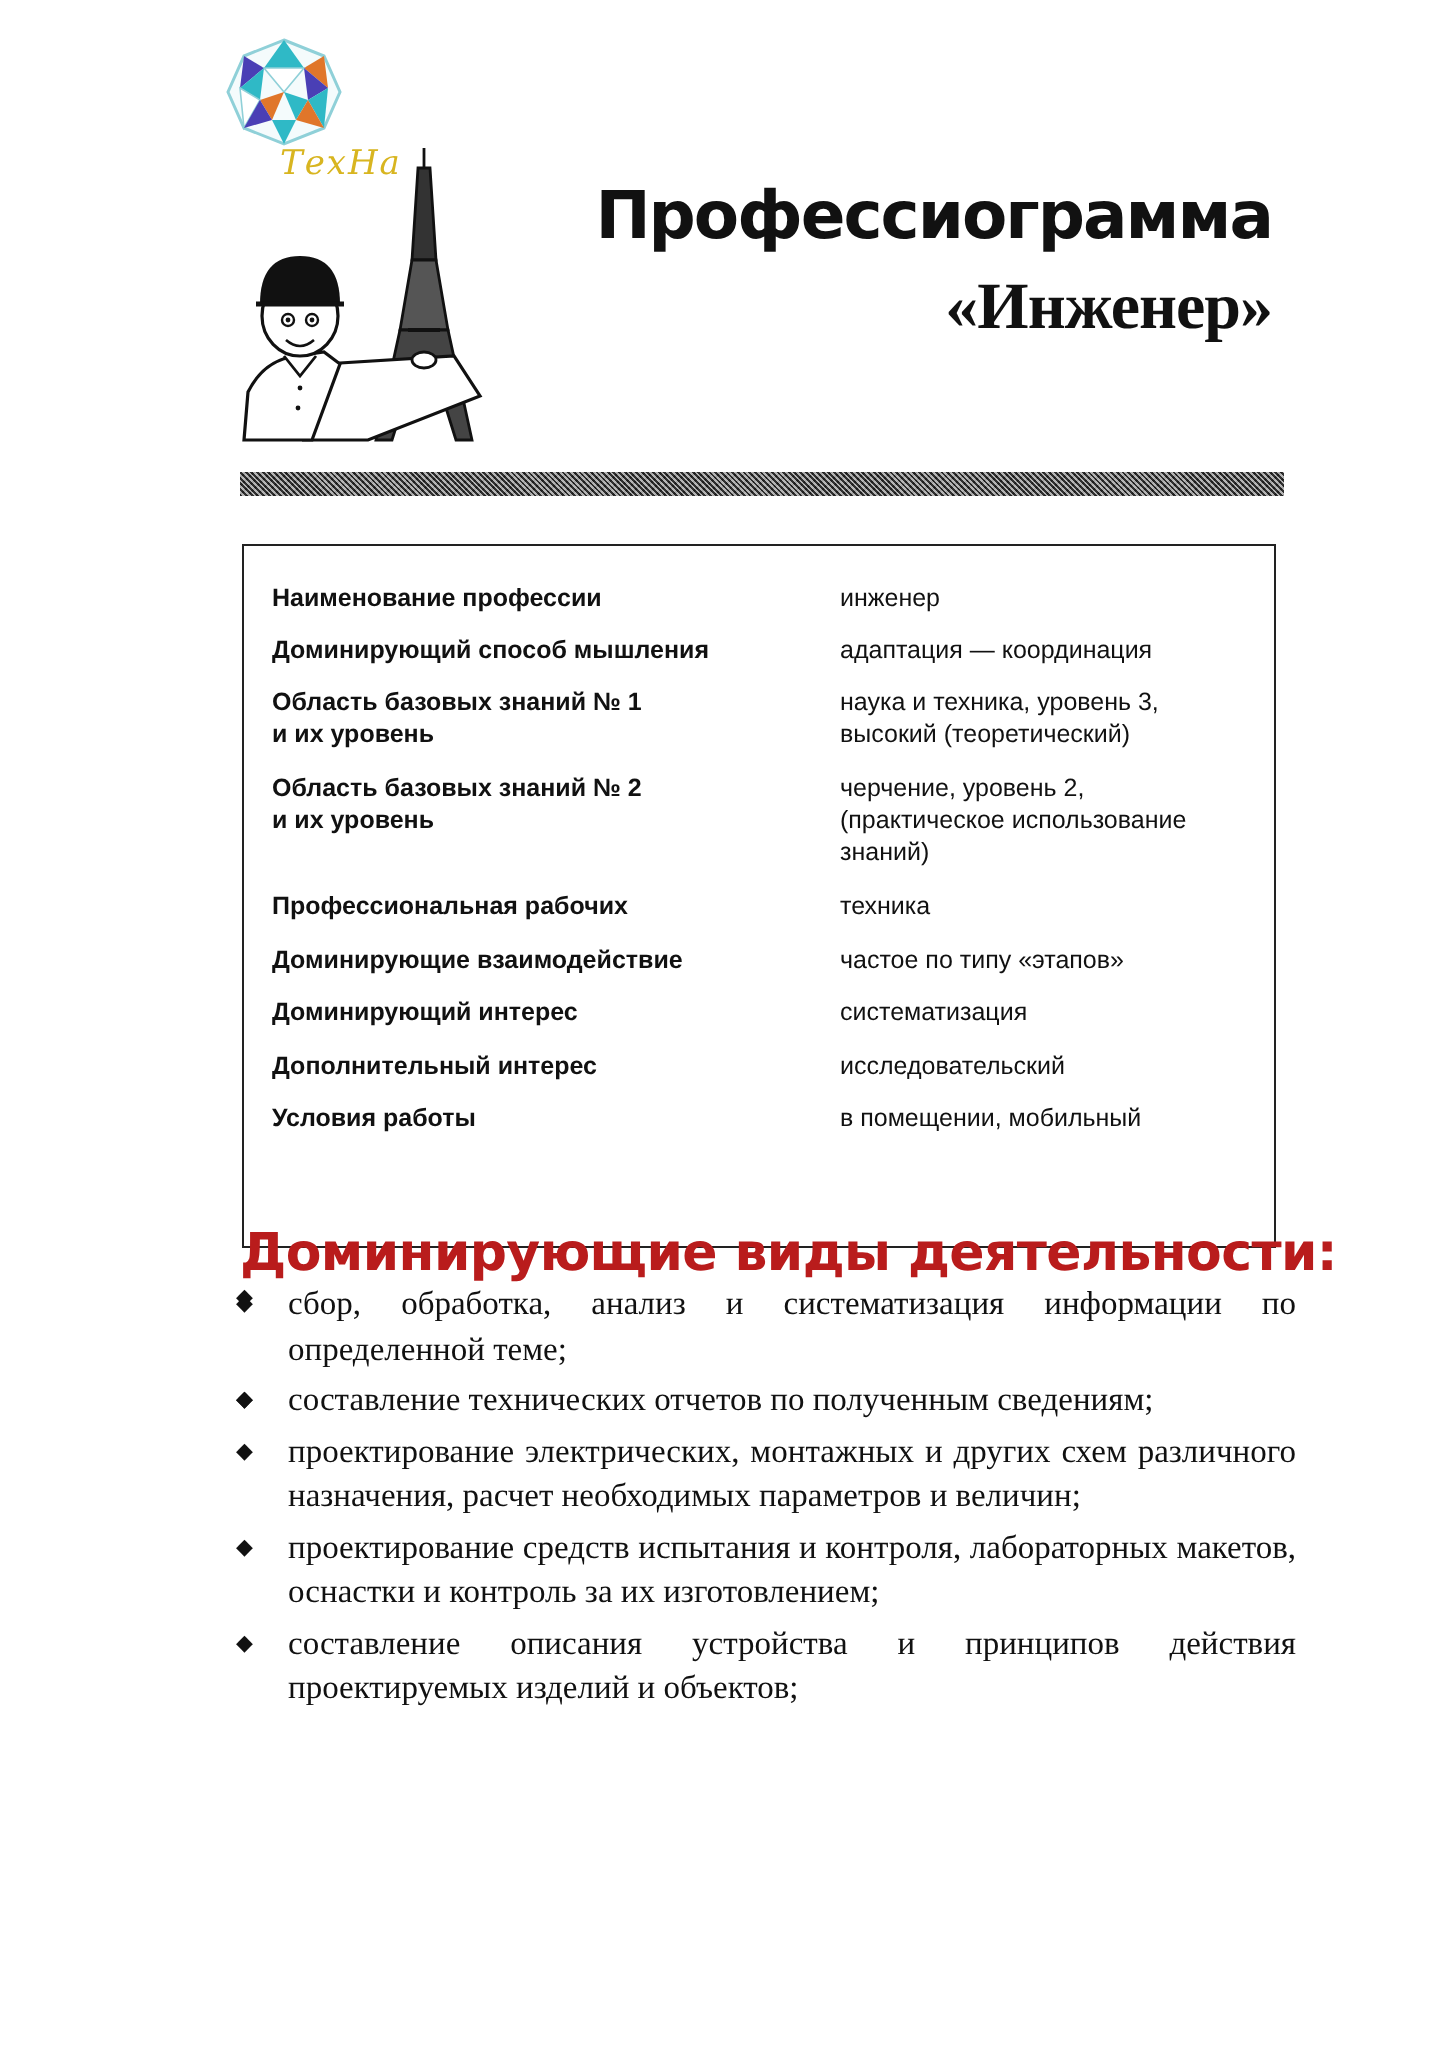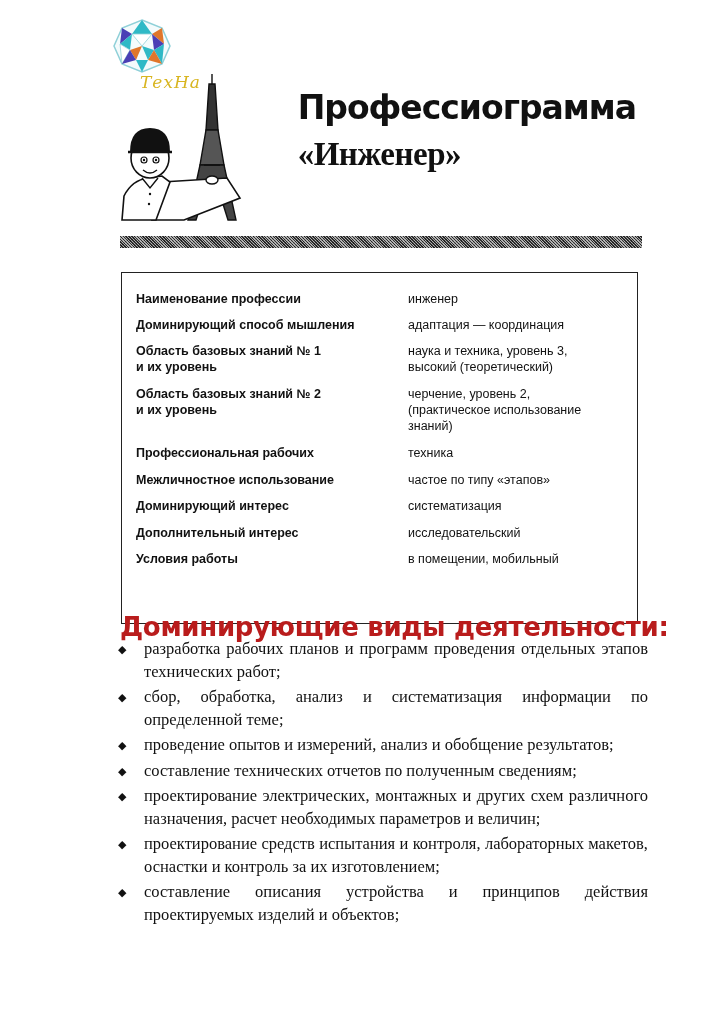--- a/index.html
+++ b/index.html
@@ -7,36 +7,36 @@
   .abs { position: absolute; }
 
   
   .logo { left: 104px; top: 18px; width: 76px; height: 80px; }
   .logo-text { position: absolute; left: 4px; top: 54px; font-family: "DejaVu Serif", serif; font-style: italic; font-size: 17px; color: #d8b520; letter-spacing: 1px; margin-left: 32px; }
 
   
   .illus { left: 112px; top: 70px; width: 140px; height: 160px; }
 
   
-  .title { right: 88px; top: 86px; font-family: "DejaVu Sans", sans-serif; font-weight: bold; color: #111; }
+  .title { right: 88px; top: 86px; text-align: right; font-family: "DejaVu Sans", sans-serif; font-weight: bold; color: #111; }
   .title-line1 { font-size: 33px; letter-spacing: -1px; line-height: 44px; }
   .title-line2 { font-size: 33px; letter-spacing: -0.5px; line-height: 48px; font-family: Liberation Serif, serif; }
 
   
   .stripe { left: 120px; top: 236px; width: 522px; height: 12px;
     background:
       repeating-linear-gradient(45deg, rgba(0,0,0,0.55) 0 1px, rgba(255,255,255,0.5) 1px 2px),
       repeating-linear-gradient(-45deg, rgba(0,0,0,0.35) 0 1px, rgba(255,255,255,0) 1px 3px),
       #6a6a6a; }
 
   
   .infobox { left: 121px; top: 272px; width: 517px; height: 352px; border: 1.5px solid #222; box-sizing: border-box; }
   .info-row { position: absolute; left: 14px; width: 490px; font-family: "Liberation Sans", sans-serif; font-size: 12.5px; line-height: 16px; }
   .info-label { position: absolute; left: 0; width: 260px; font-weight: bold; white-space: pre-line; }
-  .info-value { position: absolute; left: 272px; width: 220px; white-space: pre-line; }
+  .info-value { position: absolute; left: 284px; width: 220px; white-space: pre-line; }
 
   
   .section-heading { left: 120px; top: 612px; font-family: "DejaVu Sans", sans-serif; font-weight: bold; font-size: 26px; letter-spacing: -0.3px; color: #b91c1c; }
 
   
   .bullets { left: 118px; top: 638px; width: 530px; margin: 0; padding: 0; list-style: none; font-family: "Liberation Serif", serif; font-size: 16.5px; line-height: 22.5px; }
   .bullets li { position: relative; padding-left: 26px; margin-bottom: 3px; text-align: justify; }
   .bullet-mark { position: absolute; left: 0; top: 0; font-size: 11px; }
 </style>
 </head>
@@ -122,40 +122,40 @@
 и их уровень</span>
     <span class="info-value">черчение, уровень 2,
 (практическое использование
 знаний)</span>
   </div>
   <div class="info-row" style="top:172px;">
     <span class="info-label">Профессиональная рабочих</span>
     <span class="info-value">техника</span>
   </div>
   <div class="info-row" style="top:199px;">
-    <span class="info-label">Межличностное использование</span>
+    <span class="info-label">Доминирующие взаимодействие</span>
     <span class="info-value">частое по типу «этапов»</span>
   </div>
   <div class="info-row" style="top:225px;">
     <span class="info-label">Доминирующий интерес</span>
     <span class="info-value">систематизация</span>
   </div>
   <div class="info-row" style="top:252px;">
     <span class="info-label">Дополнительный интерес</span>
     <span class="info-value">исследовательский</span>
   </div>
   <div class="info-row" style="top:278px;">
     <span class="info-label">Условия работы</span>
     <span class="info-value">в помещении, мобильный</span>
   </div>
 </div>
 
 <div class="abs section-heading">Доминирующие виды деятельности:</div>
 
 <ul class="abs bullets">
-  <li><span class="bullet-mark">◆</span><span>разработка рабочих планов и программ проведения отдельных этапов технических работ;</span></li>
+  <li><span class="bullet-mark">◆</span></li>
   <li><span class="bullet-mark">◆</span><span>сбор, обработка, анализ и систематизация информации по определенной теме;</span></li>
-  <li><span class="bullet-mark">◆</span><span>проведение опытов и измерений, анализ и обобщение результатов;</span></li>
+  <li><span class="bullet-mark">◆</span></li>
   <li><span class="bullet-mark">◆</span><span>составление технических отчетов по полученным сведениям;</span></li>
   <li><span class="bullet-mark">◆</span><span>проектирование электрических, монтажных и других схем различного назначения, расчет необходимых параметров и величин;</span></li>
   <li><span class="bullet-mark">◆</span><span>проектирование средств испытания и контроля, лабораторных макетов, оснастки и контроль за их изготовлением;</span></li>
   <li><span class="bullet-mark">◆</span><span>составление описания устройства и принципов действия проектируемых изделий и объектов;</span></li>
 </ul>
 
 </body></html>

